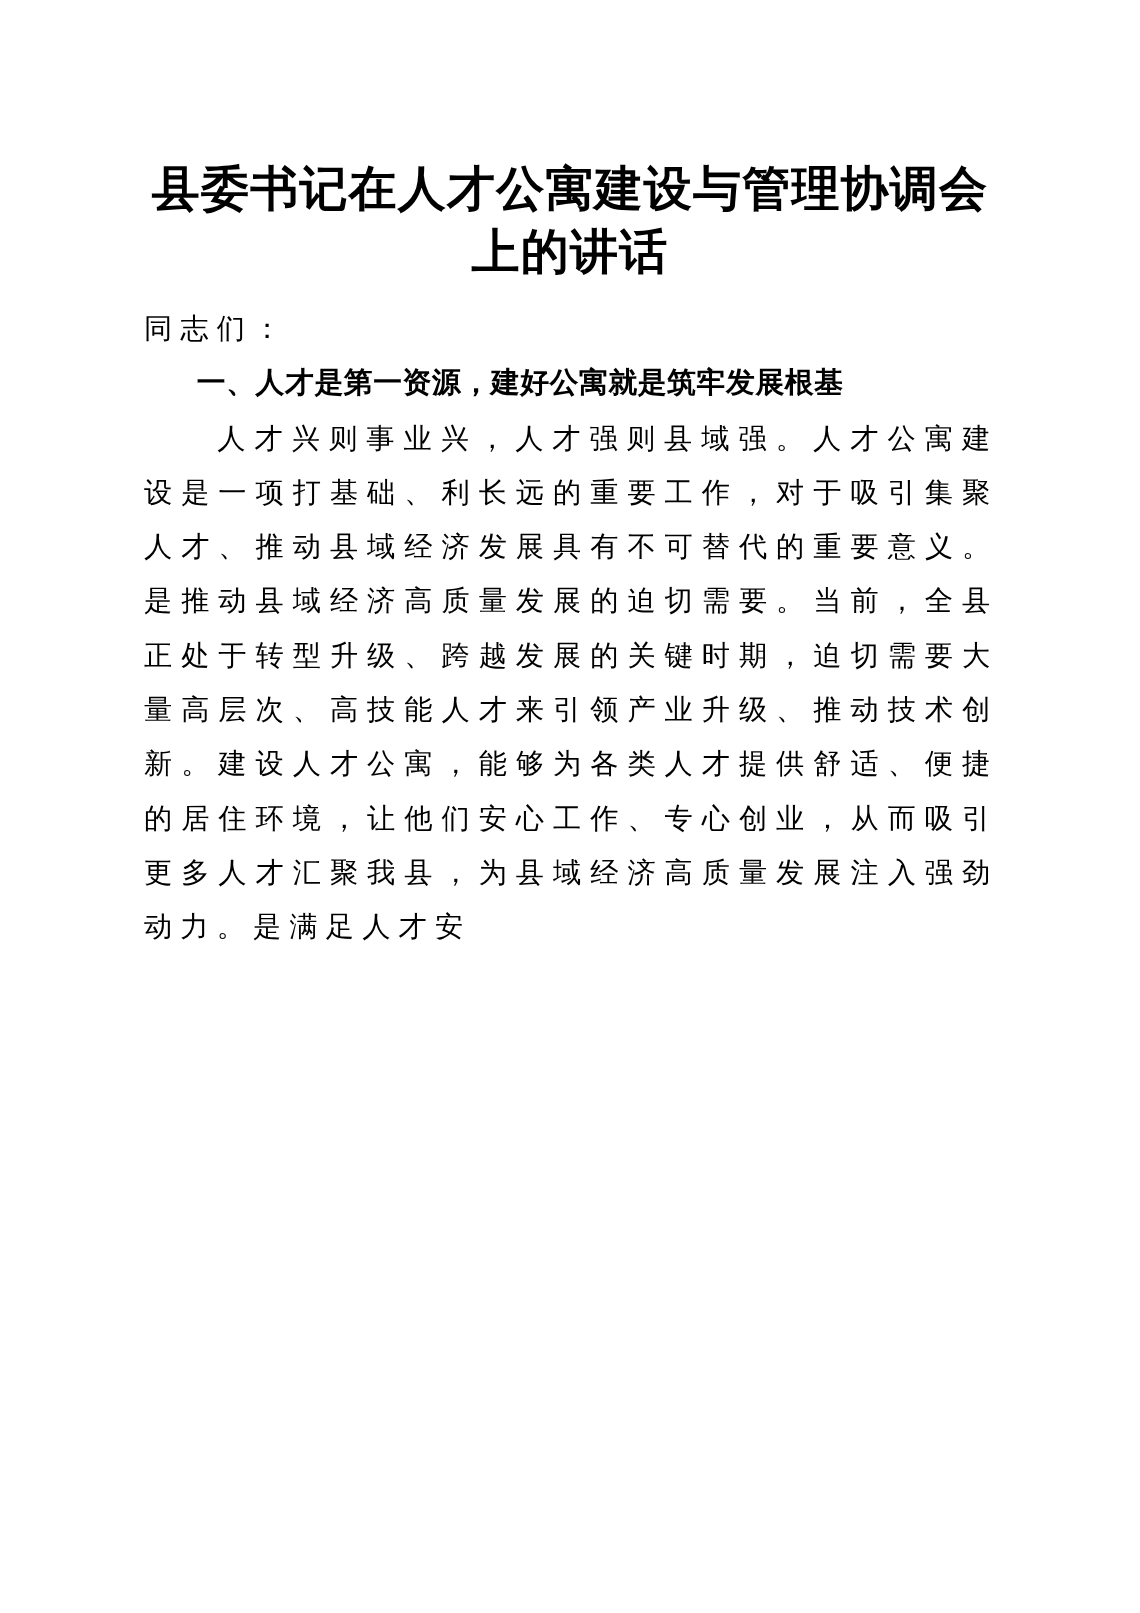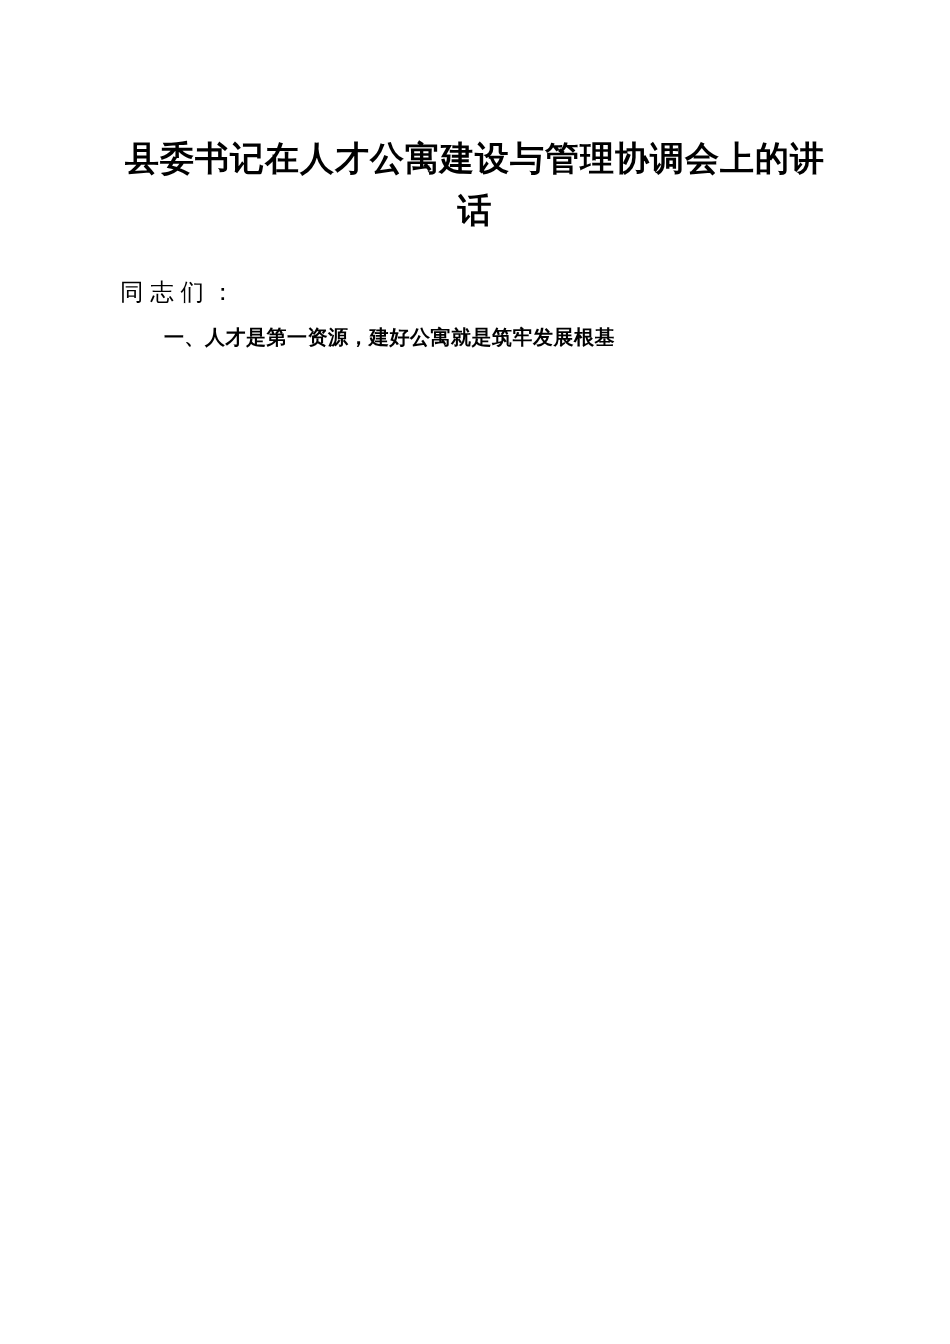--- a/index.html
+++ b/index.html
@@ -22,54 +22,55 @@
     background: #ffffff;
   }
   .title {
     position: absolute;
     left: 112px;
     top: 132px;
     width: 726px;
     text-align: center;
     font-family: "DejaVu Serif", "Liberation Serif", serif;
     font-weight: bold;
-    font-size: 34px;
+    font-size: 40px;
     line-height: 52px;
     letter-spacing: 1px;
     margin: 0;
   }
   .body-text {
     position: absolute;
     left: 120px;
-    top: 270px;
+    top: 252px;
     width: 712px;
     font-family: Liberation Sans, sans-serif;
     font-size: 23.5px;
     line-height: 45.3px;
     letter-spacing: 6.8px;
   }
   .body-text p {
     margin: 0;
     text-align: justify;
   }
   .indent { text-indent: 61px; }
   .h1 {
     font-weight: bold;
     letter-spacing: 0.5px;
     padding-left: 44px;
-    font-size: 20px;
+    font-size: 24px;
   }
   .h2 {
     padding-left: 46px;
     letter-spacing: 2px;
   }
 </style>
 </head>
 <body>
 
 <div class="page">
   <h1 class="title">县委书记在人才公寓建设与管理协调会上的讲话</h1>
 
   <div class="body-text">
     <p>同志们：</p>
     <p class="h1">一、人才是第一资源，建好公寓就是筑牢发展根基</p>
+    <p class="indent">人才兴则事业兴，人才强则县域强。人才公寓建设是一项打基础、利长远的重要工作，对于吸引集聚人才、推动县域经济发展具有不可替代的重要意义。是推动县域经济高质量发展的迫切需要。当前，全县正处于转型升级、跨越发展的关键时期，迫切需要大量高层次、高技能人才来引领产业升级、推动技术创新。建设人才公寓，能够为各类人才提供舒适、便捷的居住环境，让他们安心工作、专心创业，从而吸引更多人才汇聚我县，为县域经济高质量发展注入强劲动力。是满足人才安</p>
   </div>
 </div>
 
 </body></html>

